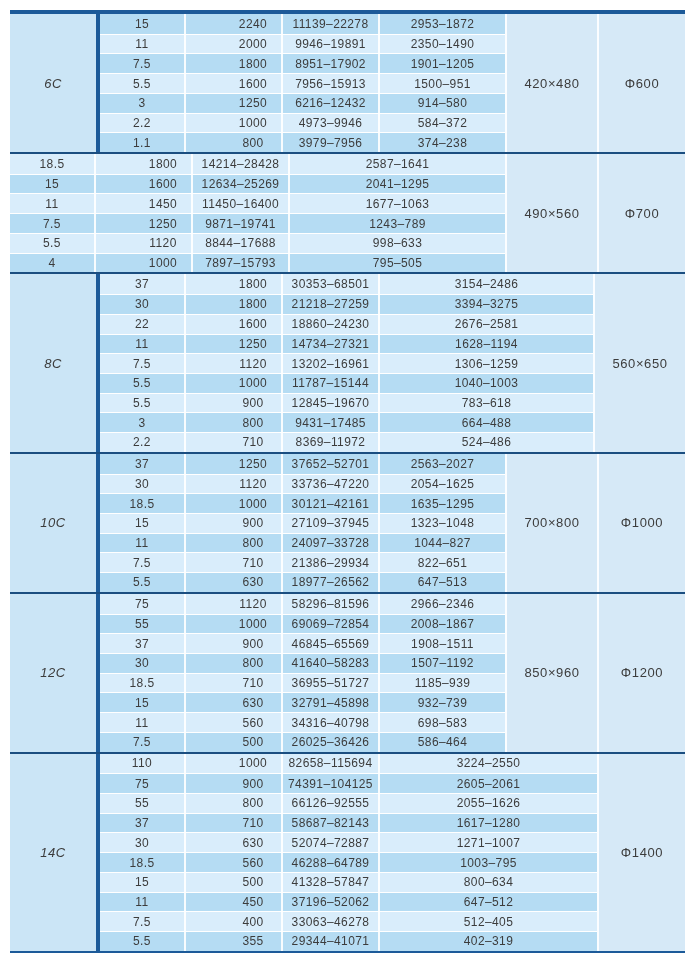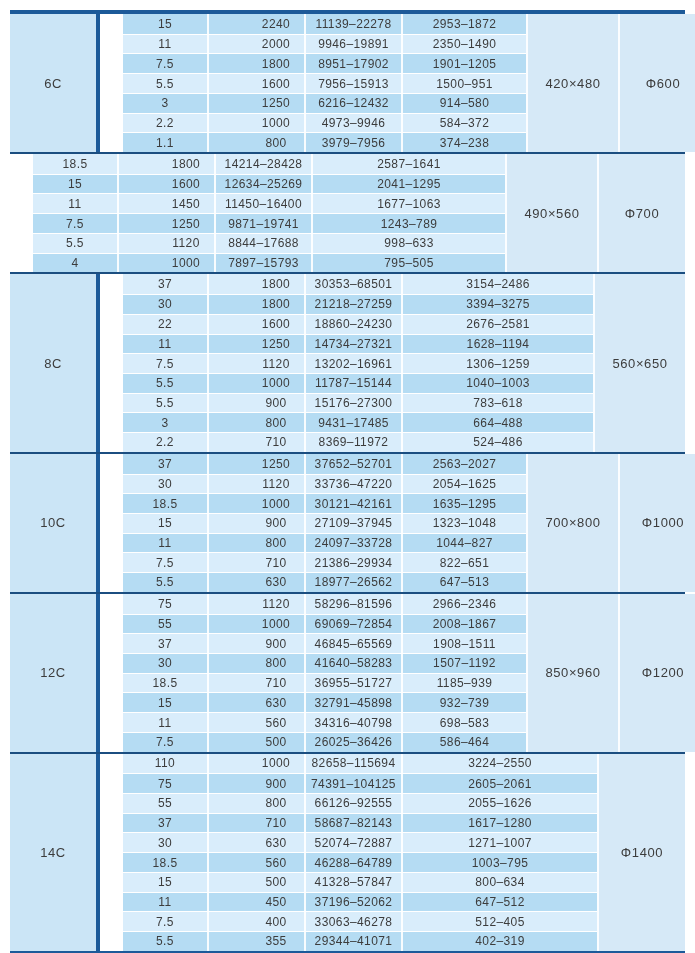--- a/index.html
+++ b/index.html
@@ -18,37 +18,38 @@
   .group + .group { border-top: 2px solid var(--group_divider, #1b4e80); }
 
   .model-cell {
     width: 90px;
     flex: 0 0 90px;
     background: var(--model_bg, #cbe5f6);
     border-right: 4px solid var(--border_accent, #1c5a99);
     display: flex; align-items: center; justify-content: center;
     font-size: 13px;
     letter-spacing: 0.5px;
+    font-style: italic;
   }
 
   .group-rows { flex: 1 1 auto; display: flex; flex-direction: column; }
 
   .row { display: flex; height: 19.72px; }
   .row + .row { border-top: 1px solid rgba(255,255,255,0.85); }
   .row.dark  .cell { background: var(--row_dark, #b5dcf3); }
   .row.light .cell { background: var(--row_light, #d9edfb); }
 
   .cell {
     display: flex; align-items: center; justify-content: center;
     font-size: 12px;
     letter-spacing: 0.4px;
     white-space: nowrap;
   }
   .cell + .cell { border-left: 2px solid rgba(255,255,255,0.9); }
-  .c-power    { width: 84px;  flex: 0 0 84px; margin-left: 23px; }
+  .c-power    { width: 84px;  flex: 0 0 84px; }
   .c-speed    { width: 97px;  flex: 0 0 97px; padding-left: 39px; }
   .c-flow     { width: 97px;  flex: 0 0 97px; }
   .c-pressure { width: 125px; flex: 1 1 auto; }
 
   .dims-cell, .dia-cell {
     background: var(--merged_bg, #d6e9f7);
     border-left: 2px solid rgba(255,255,255,0.9);
     display: flex; align-items: center; justify-content: center;
     font-size: 13px;
     letter-spacing: 0.6px;
@@ -186,21 +187,21 @@
         </div>
         <div class="row dark">
           <div class="cell c-power">5.5</div>
           <div class="cell c-speed">1000</div>
           <div class="cell c-flow">11787–15144</div>
           <div class="cell c-pressure">1040–1003</div>
         </div>
         <div class="row light">
           <div class="cell c-power">5.5</div>
           <div class="cell c-speed">900</div>
-          <div class="cell c-flow">15176–27300</div>
+          <div class="cell c-flow">12845–19670</div>
           <div class="cell c-pressure">783–618</div>
         </div>
         <div class="row dark">
           <div class="cell c-power">3</div>
           <div class="cell c-speed">800</div>
           <div class="cell c-flow">9431–17485</div>
           <div class="cell c-pressure">664–488</div>
         </div>
         <div class="row light">
           <div class="cell c-power">2.2</div>

